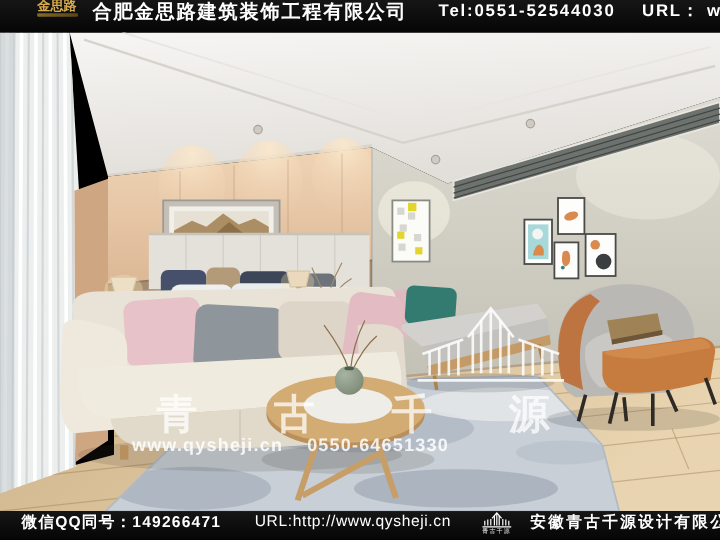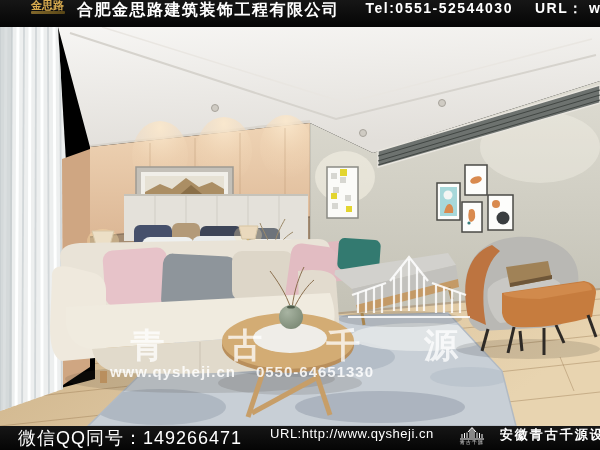--- a/index.html
+++ b/index.html
@@ -11,21 +11,21 @@
   #topbar{top:0;height:27px;}
   #botbar{top:426px;height:24px;}
   .brand-gold{color:#d8ab4f;font-weight:bold;font-size:11px;line-height:10px;}
   .gold-door{width:13px;height:18px;border-radius:2px 5px 2px 2px;
              background:linear-gradient(120deg,#f0d28a 0%,#c79a3e 45%,#8a6620 100%);
              box-shadow:inset 1px 1px 1px rgba(255,255,255,.6);margin-left:26px;margin-right:5px;}
   .gold-sub{height:3px;width:34px;background:linear-gradient(90deg,#a07f33,#6b5418);opacity:.8;margin-top:1px;border-radius:1px;}
   .h-company{font-size:16px;font-weight:bold;letter-spacing:1.5px;margin-left:12px;}
   .h-tel{font-size:14px;font-weight:bold;letter-spacing:1.5px;margin-left:26px;}
   .h-url{font-size:14px;font-weight:bold;letter-spacing:1.5px;margin-left:22px;}
-  .f-qq{font-size:18px;font-weight:normal;letter-spacing:1px;margin-left:18px;}
+  .f-qq{font-size:13px;font-weight:bold;letter-spacing:1px;margin-left:18px;}
   .f-url{font-size:13px;font-weight:normal;letter-spacing:.5px;margin-left:28px;}
   .f-logo{display:flex;flex-direction:column;align-items:center;margin-left:24px;}
   .f-logo-label{font-size:5px;letter-spacing:1px;color:#e8e8e8;margin-top:-1px;}
   .f-company{font-size:13px;font-weight:bold;letter-spacing:2px;margin-left:14px;}
   
   #scene{position:absolute;top:27px;left:0;width:600px;height:399px;}
   
   .wm{position:absolute;left:0;width:484px;text-align:right;color:rgba(255,255,255,.82);pointer-events:none;}
   #wm-logo{top:222px;}
   #wm-brand{top:296px;font-family:"DejaVu Serif",serif;font-size:34px;letter-spacing:26px;

